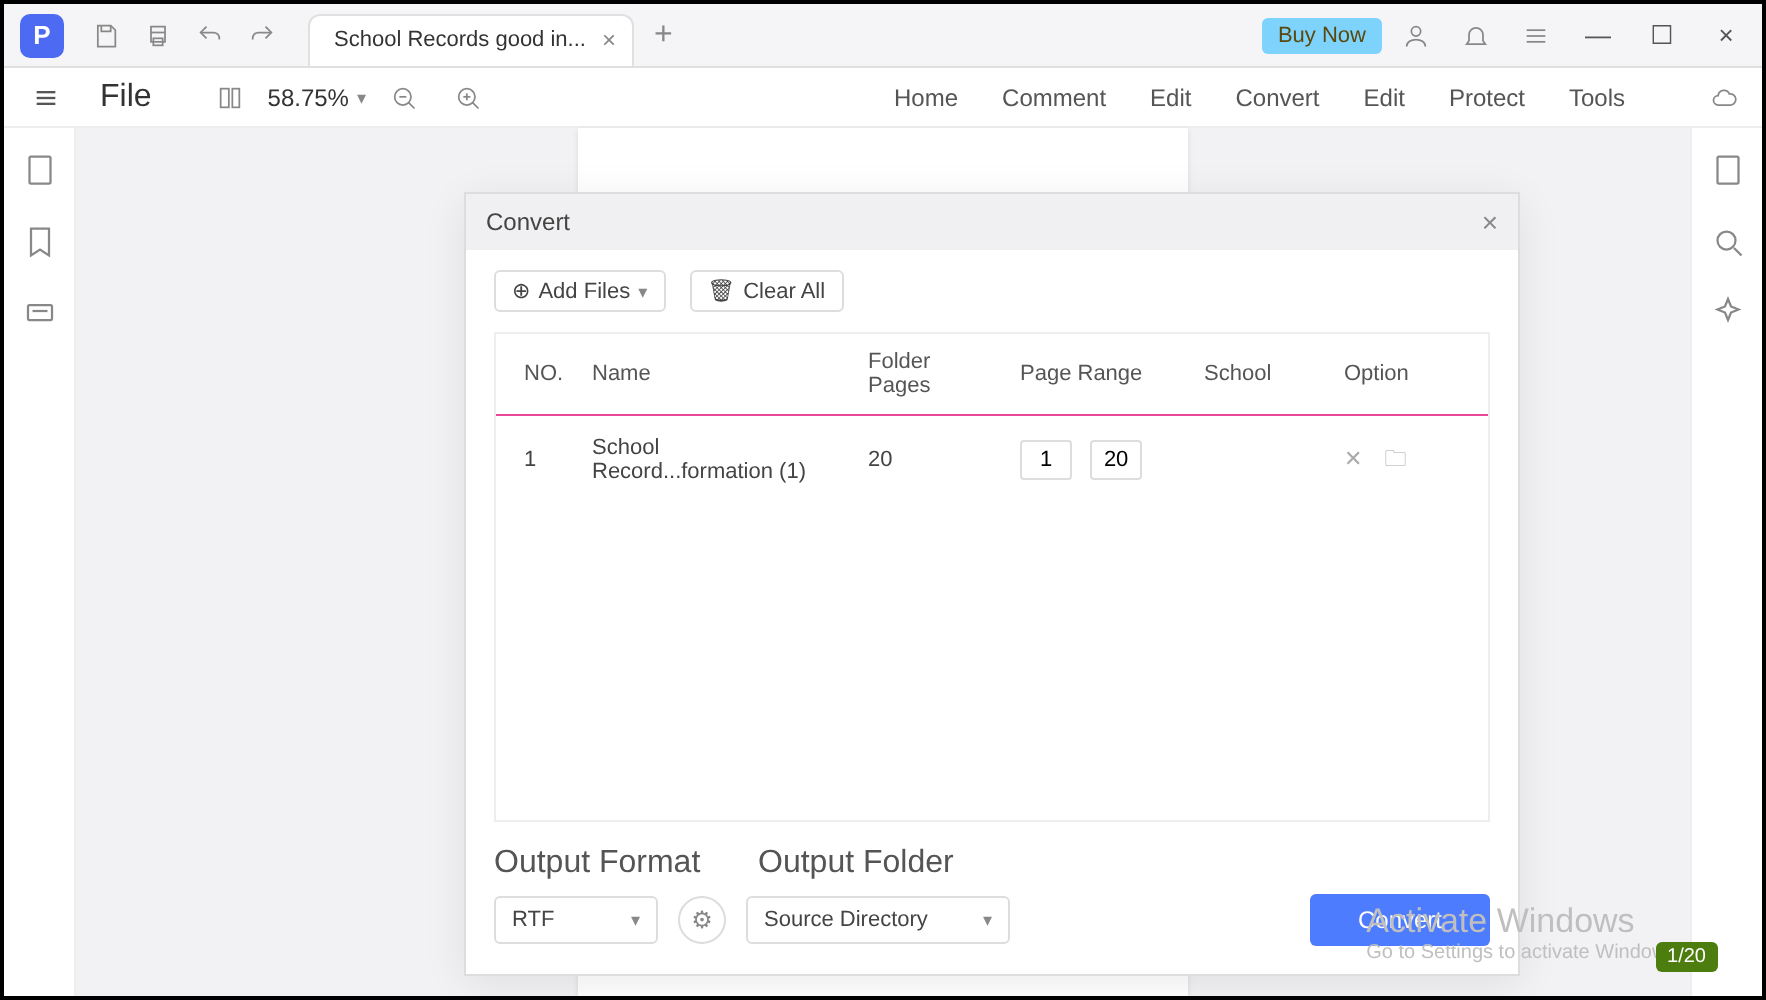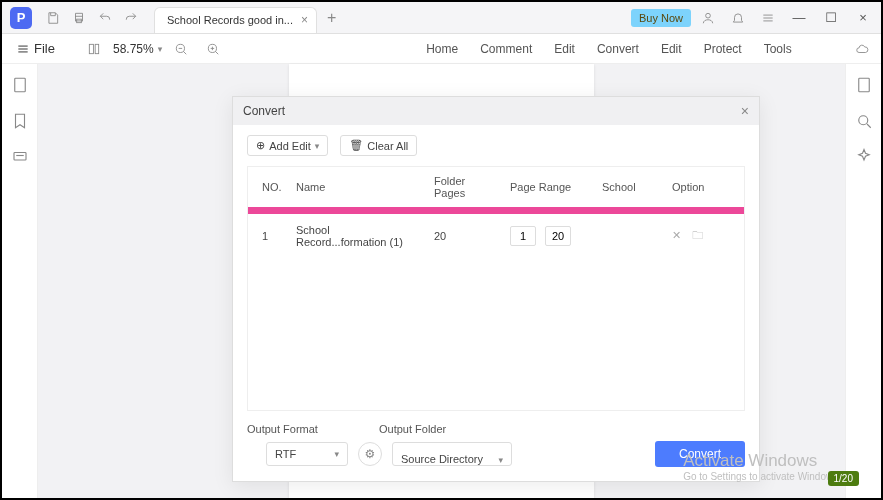--- a/index.html
+++ b/index.html
@@ -10,21 +10,21 @@
 .tb-icon { width: 26px; height: 26px; display: flex; align-items: center; justify-content: center; color: #888; font-size: 14px; cursor: pointer; }
 .tb-icon svg { width: 14px; height: 14px; stroke: #888; fill: none; stroke-width: 1.5; }
 .tab { height: 26px; background: #fff; border-radius: 6px 6px 0 0; display: flex; align-items: center; padding: 0 8px 0 12px; margin: 4px 0 0 10px; font-size: 11px; color: #333; border: 1px solid #e0e0e0; border-bottom: none; }
 .tab-close { margin-left: 8px; color: #888; cursor: pointer; font-size: 12px; }
 .tab-add { margin-left: 10px; color: #888; cursor: pointer; font-size: 16px; }
 .tb-right { margin-left: auto; display: flex; align-items: center; gap: 4px; padding-right: 4px; }
 .buy-now { background: #7dd3fc; color: #5a480d; font-size: 11px; padding: 3px 8px; border-radius: 3px; cursor: pointer; }
 .win-ctrl { width: 28px; height: 28px; display: flex; align-items: center; justify-content: center; color: #555; cursor: pointer; font-size: 13px; }
 
 .toolbar { height: 30px; display: flex; align-items: center; border-bottom: 1px solid #eee; padding: 0 6px; }
-.file-btn { display: flex; align-items: center; gap: 4px; font-size: 13px; color: #333; padding: 0 8px; cursor: pointer; }
+.file-btn { display: flex; align-items: center; gap: 20px; font-size: 16px; color: #333; padding: 0 8px; cursor: pointer; }
 .zoom { display: flex; align-items: center; gap: 6px; font-size: 12px; color: #333; margin-left: 18px; }
 .zoom-val { display: flex; align-items: center; gap: 4px; cursor: pointer; }
 .menus { display: flex; gap: 22px; margin-left: 200px; font-size: 12px; color: #555; }
 .menus span { cursor: pointer; }
 .cloud { margin-left: auto; color: #888; }
 
 .left-rail { position: absolute; left: 0; top: 62px; bottom: 0; width: 36px; border-right: 1px solid #eee; display: flex; flex-direction: column; align-items: center; gap: 18px; padding-top: 12px; }
 .rail-icon { width: 18px; height: 18px; color: #888; cursor: pointer; }
 .rail-icon svg { width: 100%; height: 100%; stroke: #888; fill: none; stroke-width: 1.5; }
 
@@ -33,33 +33,33 @@
 .canvas { position: absolute; left: 36px; right: 36px; top: 62px; bottom: 0; background: #f2f2f4; display: flex; justify-content: center; }
 .page { width: 305px; height: 100%; background: #fff; margin-top: 0; box-shadow: 0 1px 3px rgba(0,0,0,0.1); }
 
 .dialog { position: absolute; left: 230px; top: 94px; width: 528px; background: #fff; border: 1px solid #ddd; box-shadow: 0 4px 20px rgba(0,0,0,0.08); }
 .dlg-header { height: 28px; background: #f0f0f2; display: flex; align-items: center; padding: 0 10px; font-size: 12px; color: #444; }
 .dlg-close { margin-left: auto; cursor: pointer; color: #888; font-size: 14px; }
 .dlg-toolbar { padding: 10px 14px; display: flex; gap: 12px; }
 .dlg-btn { border: 1px solid #ddd; border-radius: 3px; padding: 3px 8px; font-size: 11px; color: #444; display: flex; align-items: center; gap: 4px; cursor: pointer; background: #fff; }
 .dlg-table { border: 1px solid #eee; margin: 0 14px; height: 245px; overflow: auto; }
 .dlg-table table { width: 100%; border-collapse: collapse; font-size: 11px; color: #444; }
-.dlg-table th { text-align: left; font-weight: normal; padding: 8px 6px; border-bottom: 7px solid #ec4899; color: #555; }
+.dlg-table th { text-align: left; font-weight: normal; padding: 8px 6px; border-bottom: 1px solid #ec4899; color: #555; }
 .dlg-table td { padding: 10px 6px; vertical-align: middle; }
 .range-input { width: 26px; height: 20px; border: 1px solid #ddd; border-radius: 2px; text-align: center; font-size: 11px; }
 .opt-icon { color: #aaa; cursor: pointer; margin-right: 8px; font-size: 11px; }
 
 .dlg-footer { padding: 12px 14px 14px; }
-.ftr-labels { display: flex; font-size: 11px; color: #555; margin-bottom: 6px; }
+.ftr-labels { display: flex; font-size: 16px; color: #555; margin-bottom: 6px; }
 .ftr-labels .lbl1 { width: 132px; }
-.ftr-row { display: flex; align-items: center; gap: 10px; margin-left: 19px; }
+.ftr-row { display: flex; align-items: center; gap: 10px; }
 .select { border: 1px solid #ddd; border-radius: 3px; height: 24px; display: flex; align-items: center; padding: 0 8px; font-size: 11px; color: #444; cursor: pointer; background: #fff; }
 .select .caret { margin-left: auto; color: #888; font-size: 9px; }
 .sel-format { width: 82px; }
-.sel-folder { width: 120px; align-items: flex-end; }
+.sel-folder { width: 132px; }
 .gear-btn { width: 24px; height: 24px; border: 1px solid #ddd; border-radius: 50%; display: flex; align-items: center; justify-content: center; color: #888; cursor: pointer; font-size: 12px; }
 .convert-btn { margin-left: auto; width: 90px; height: 26px; background: #4d7cfe; color: #fff; border: none; border-radius: 3px; font-size: 12px; cursor: pointer; }
 
 .watermark { position: absolute; right: 40px; bottom: 16px; text-align: left; color: #bfbfbf; pointer-events: none; }
 .watermark .wm1 { font-size: 17px; }
 .watermark .wm2 { font-size: 10px; }
 
 .page-ind { position: absolute; right: 22px; bottom: 12px; background: #4d7c0f; color: #fff; font-size: 10px; padding: 2px 6px; border-radius: 3px; }
 </style>
 </head>
@@ -206,21 +206,21 @@
 </div>
 
 <div class="dialog">
   <div class="dlg-header">
     <span>Convert</span>
     <span class="dlg-close">×</span>
   </div>
   <div class="dlg-toolbar">
     <div class="dlg-btn">
       <span>⊕</span>
-      <span>Add Edit</span>
+      <span>Add Files</span>
       <span style="font-size:9px;color:#888;">▾</span>
     </div>
     <div class="dlg-btn">
       <span>🗑</span>
       <span>Clear All</span>
     </div>
   </div>
   <div class="dlg-table">
     <table>
       <thead>

